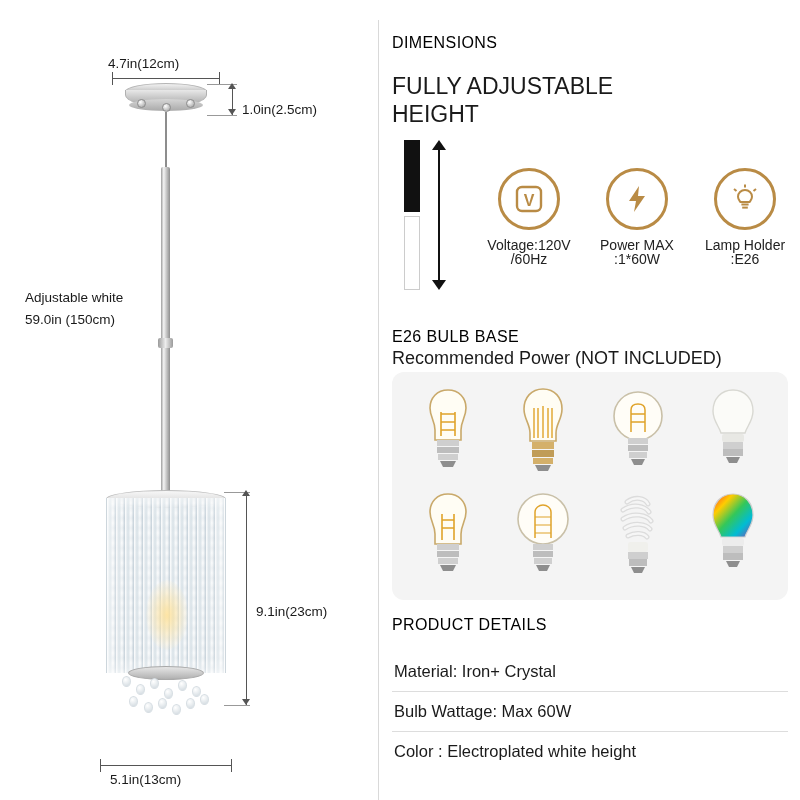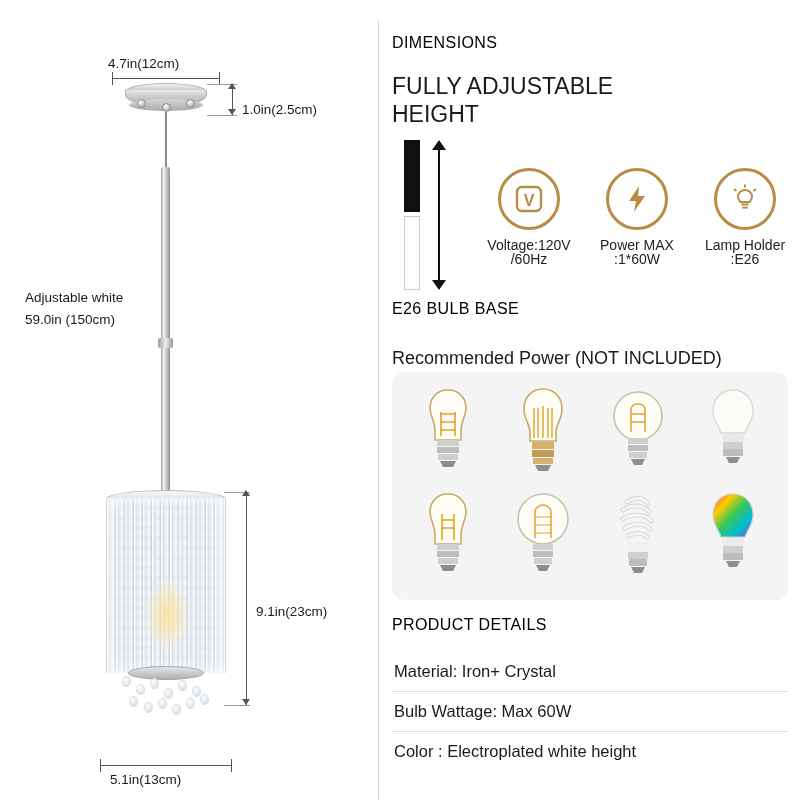--- a/index.html
+++ b/index.html
@@ -108,21 +108,21 @@
   .adjarrow .line { position:absolute; left:6px; top:6px; width:2px; height:138px; background:#111; }
   .adjarrow .up { position:absolute; left:0; top:0; width:0;height:0;border-left:7px solid transparent;border-right:7px solid transparent;border-bottom:10px solid #111; }
   .adjarrow .dn { position:absolute; left:0; top:140px; width:0;height:0;border-left:7px solid transparent;border-right:7px solid transparent;border-top:10px solid #111; }
 
   .badges { position:absolute; left:486px; top:148px; width:306px; display:flex; gap:22px; }
   .badge { width:86px; text-align:center; }
   .badge .ring { width:62px; height:62px; border-radius:50%; border:3px solid #b98b45; margin:0 auto 8px;
      display:flex; align-items:center; justify-content:center; color:#b98b45; }
   .badge .cap { font-size:14px; color:#222; line-height:14px; }
 
-  .sec-e26 { position:absolute; left:392px; top:280px; }
+  .sec-e26 { position:absolute; left:392px; top:308px; }
   .sec-e26-sub { position:absolute; left:392px; top:324px; }
 
   .bulbbox { position:absolute; left:392px; top:352px; width:396px; height:228px;
      background:#f4f4f4; border-radius:12px; }
   .bulbgrid { position:absolute; left:8px; top:10px; width:380px; height:208px;
      display:grid; grid-template-columns:repeat(4,1fr); grid-template-rows:repeat(2,1fr); }
   .bulbcell { display:flex; align-items:center; justify-content:center; }
 
   .sec-pd { position:absolute; left:392px; top:596px; }
   .details { position:absolute; left:392px; top:632px; width:396px; }

